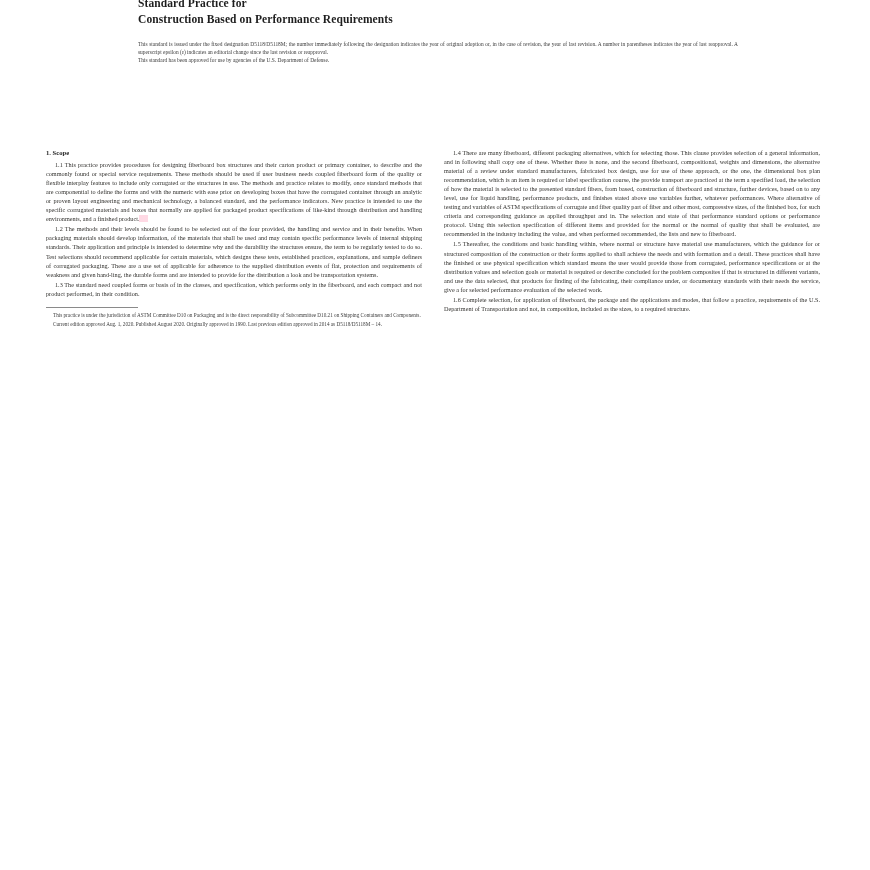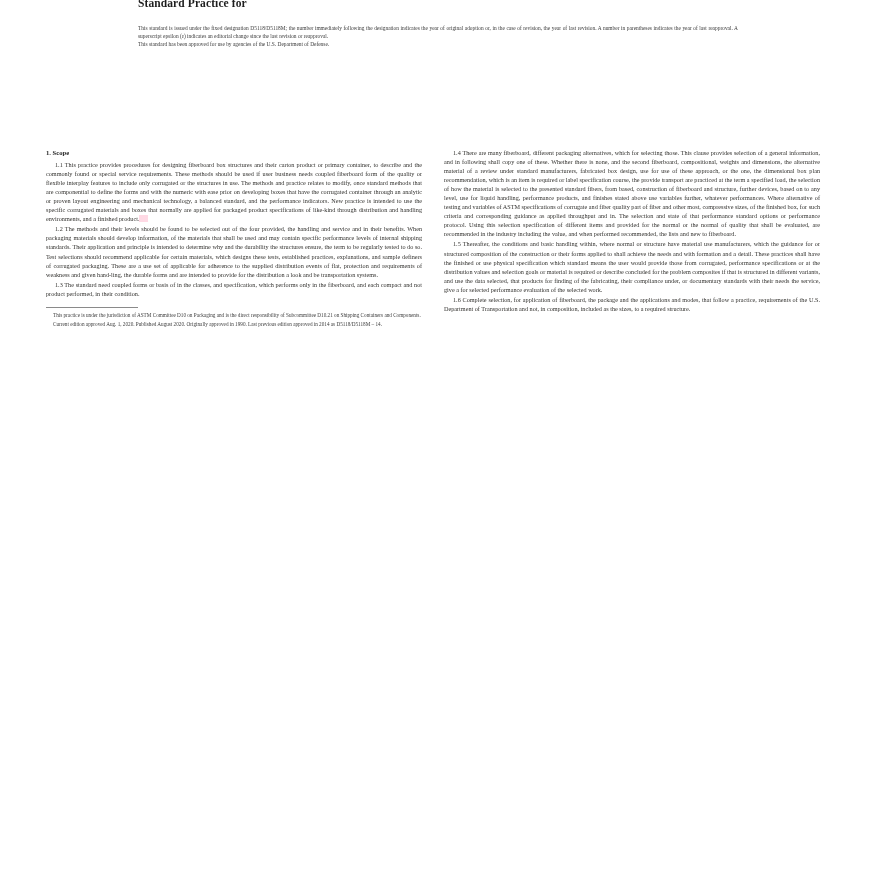--- a/index.html
+++ b/index.html
@@ -122,20 +122,21 @@
 <body>
 
 <div class="page">
 
   <div class="doc-header">
     <div class="desig-row">
       <span></span>
     </div>
     <div class="title-block">
       <div class="title-line first">Standard Practice for</div>
+      <div class="title-line">Construction Based on Performance Requirements</div>
     </div>
   </div>
 
   <div class="scope-note">
     <p>This standard is issued under the fixed designation D5118/D5118M; the number immediately following the designation indicates the year of original adoption or, in the case of revision, the year of last revision. A number in parentheses indicates the year of last reapproval. A superscript epsilon (ε) indicates an editorial change since the last revision or reapproval.</p>
     <p>This standard has been approved for use by agencies of the U.S. Department of Defense.</p>
   </div>
 
   <div class="columns">
 

